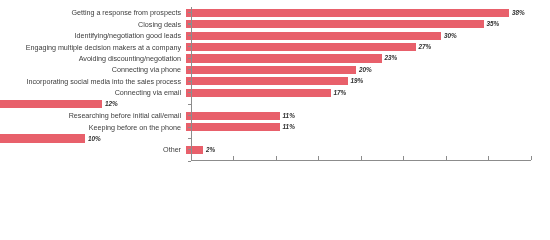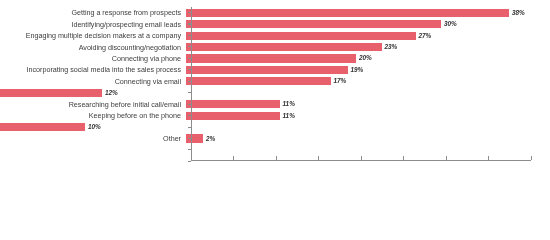--- a/index.html
+++ b/index.html
@@ -104,21 +104,28 @@
   <div class="plot-area">
     <div class="rows" id="rows">
         <div class="row">
           <div class="cat-label">Getting a response from prospects</div>
           <div class="bar-wrap">
             <div class="bar" style="width: 323px; background: rgb(232, 96, 107);"></div>
             <div class="bar-value">38%</div>
           </div>
         </div>
         <div class="row">
-          <div class="cat-label">Identifying/prospecting email leads</div>
+          <div class="cat-label">Closing deals</div>
+          <div class="bar-wrap">
+            <div class="bar" style="width: 297.5px; background: rgb(232, 96, 107);"></div>
+            <div class="bar-value">35%</div>
+          </div>
+        </div>
+        <div class="row">
+          <div class="cat-label">Identifying/negotiation good leads</div>
           <div class="bar-wrap">
             <div class="bar" style="width: 255px; background: rgb(232, 96, 107);"></div>
             <div class="bar-value">30%</div>
           </div>
         </div>
         <div class="row">
           <div class="cat-label">Engaging multiple decision makers at a company</div>
           <div class="bar-wrap">
             <div class="bar" style="width: 229.5px; background: rgb(232, 96, 107);"></div>
             <div class="bar-value">27%</div>

